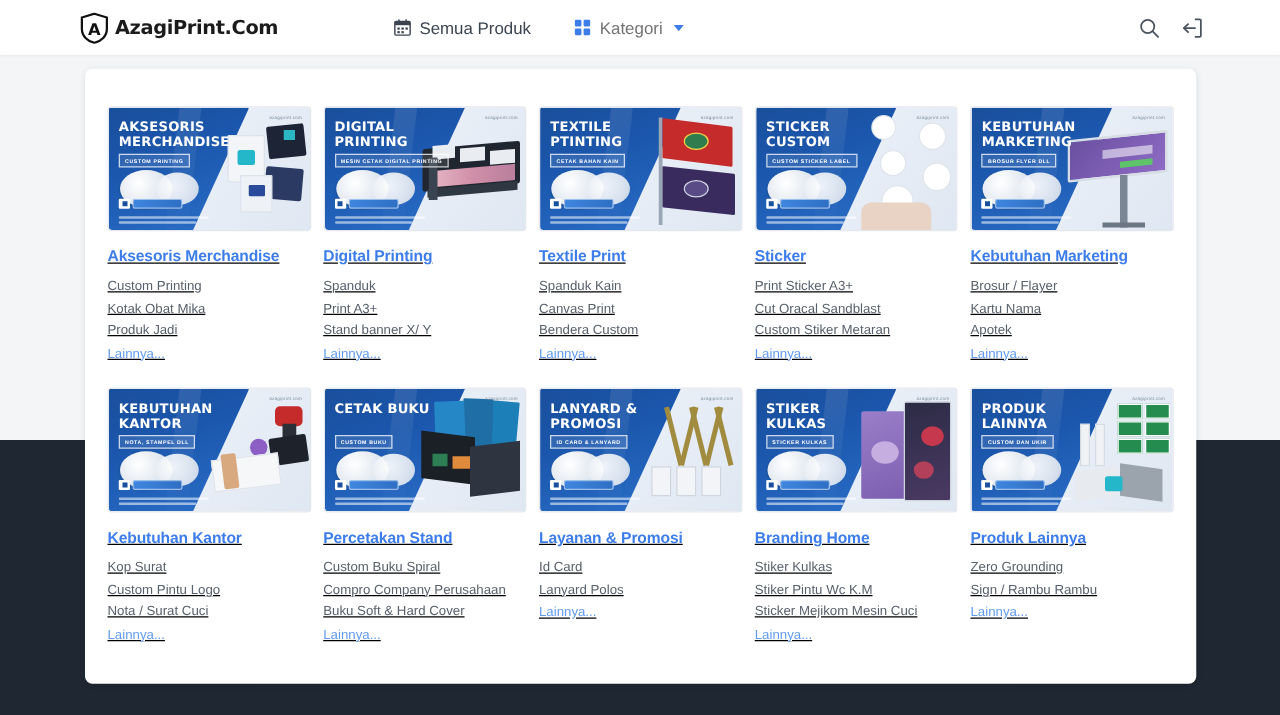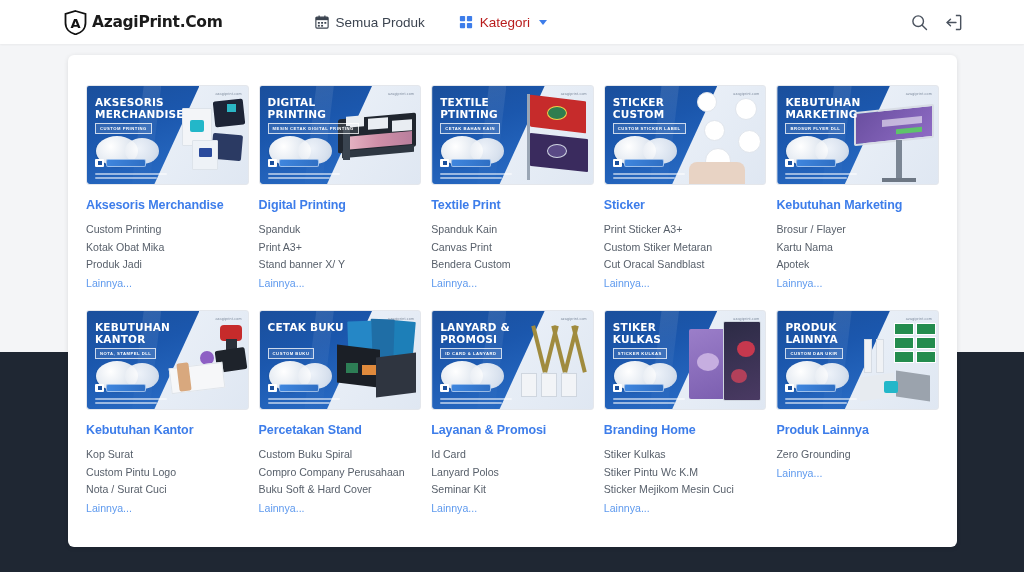--- a/index.html
+++ b/index.html
@@ -33,21 +33,21 @@
   .brand-text {
     margin-left: 5px; font-size: 15.5px; font-weight: bold;
     letter-spacing: -0.3px; color: #1b1b1b;
     font-family: "DejaVu Sans", sans-serif;
   }
   .nav { display: flex; align-items: center; margin-left: 92px; gap: 34px; }
   .nav-item {
     display: flex; align-items: center; gap: 7px;
     font-size: 13.5px; color: #3c4450; cursor: pointer;
   }
-  .nav-item.accent { color: #b91c1c; }
+  .nav-item.accent { color: #737373; }
   .nav-ico { display: flex; align-items: center; }
   .caret {
     display: inline-block; width: 0; height: 0; margin-left: 2px;
     border-left: 4px solid transparent; border-right: 4px solid transparent;
     border-top: 5px solid #3d7dea;
   }
   .header-right {
     margin-left: auto; margin-right: 62px;
     display: flex; align-items: center; gap: 17px;
   }
@@ -62,21 +62,21 @@
   
   .panel {
     position: absolute; left: 68px; top: 55px; width: 889px; height: 492px;
     background: #ffffff; border-radius: 6px;
     box-shadow: 0 1px 5px rgba(0,0,0,0.10);
     z-index: 10; overflow: hidden;
   }
   .grid {
     padding: 30px 18px 0 18px;
     display: grid; grid-template-columns: repeat(5, 1fr);
-    column-gap: 10px; row-gap: 18px;
+    column-gap: 10px; row-gap: 18px; text-decoration: underline;
   }
   .card { width: 100%; }
 
   
   .banner {
     position: relative; width: 100%; height: 100px;
     border-radius: 3px; overflow: hidden;
     background: linear-gradient(125deg,#f2f6fb 0%,#e9eff7 45%,#dfe7f2 100%);
     border: 1px solid #e4e7ec;
   }
@@ -377,22 +377,22 @@
       </div>
       <div class="banner-fine">
               <span></span>
               <span></span>
             </div>
       <div class="banner-wm">azagiprint.com</div>
     </div>
     <div class="card-title">Sticker</div>
     <ul class="card-list">
             <li>Print Sticker A3+</li>
+            <li>Cut Oracal Sandblast</li>
             <li>Custom Stiker Metaran</li>
-            <li>Cut Oracal Sandblast</li>
           </ul>
     <a class="card-more">Lainnya...</a>
   </div>
         <div class="card">
     <div class="banner">
       <div class="banner-left"></div>
       <div class="banner-art">
       <div class="a-rect" style="position:absolute;right:4px;top:22px;width:80px;height:34px;background:linear-gradient(135deg,#6a4fa0,#8e6bc4);border:2px solid #d8dde5;transform:skewY(-6deg);border-radius:2px"></div>
       <div class="a-rect" style="position:absolute;right:16px;top:32px;width:40px;height:7px;background:rgba(255,255,255,0.55);transform:skewY(-6deg)"></div>
       <div class="a-rect" style="position:absolute;right:16px;top:42px;width:26px;height:5px;background:#5ec46a;transform:skewY(-6deg)"></div>
@@ -520,21 +520,20 @@
       <div class="banner-fine">
               <span></span>
               <span></span>
             </div>
       <div class="banner-wm">azagiprint.com</div>
     </div>
     <div class="card-title">Layanan &amp; Promosi</div>
     <ul class="card-list">
             <li>Id Card</li>
             <li>Lanyard Polos</li>
-            <li>Seminar Kit</li>
           </ul>
     <a class="card-more">Lainnya...</a>
   </div>
         <div class="card">
     <div class="banner">
       <div class="banner-left"></div>
       <div class="banner-art">
       <div class="a-rect" style="position:absolute;right:40px;top:18px;width:36px;height:70px;background:linear-gradient(160deg,#9b7ec9,#7c5fb0);border-radius:2px"></div>
       <div class="a-circ" style="position:absolute;right:46px;top:42px;width:22px;height:18px;background:#c6aee0"></div>
       <div class="a-rect" style="position:absolute;right:4px;top:10px;width:38px;height:80px;background:linear-gradient(160deg,#2c2b45,#4a3a63);border:1px solid #cfd6df;border-radius:2px"></div>
@@ -593,19 +592,20 @@
       </div>
       <div class="banner-fine">
               <span></span>
               <span></span>
             </div>
       <div class="banner-wm">azagiprint.com</div>
     </div>
     <div class="card-title">Produk Lainnya</div>
     <ul class="card-list">
             <li>Zero Grounding</li>
+            <li>Sign / Rambu Rambu</li>
           </ul>
     <a class="card-more">Lainnya...</a>
   </div>
       </div>
   </div>
 
 </div>
 
 </body></html>

